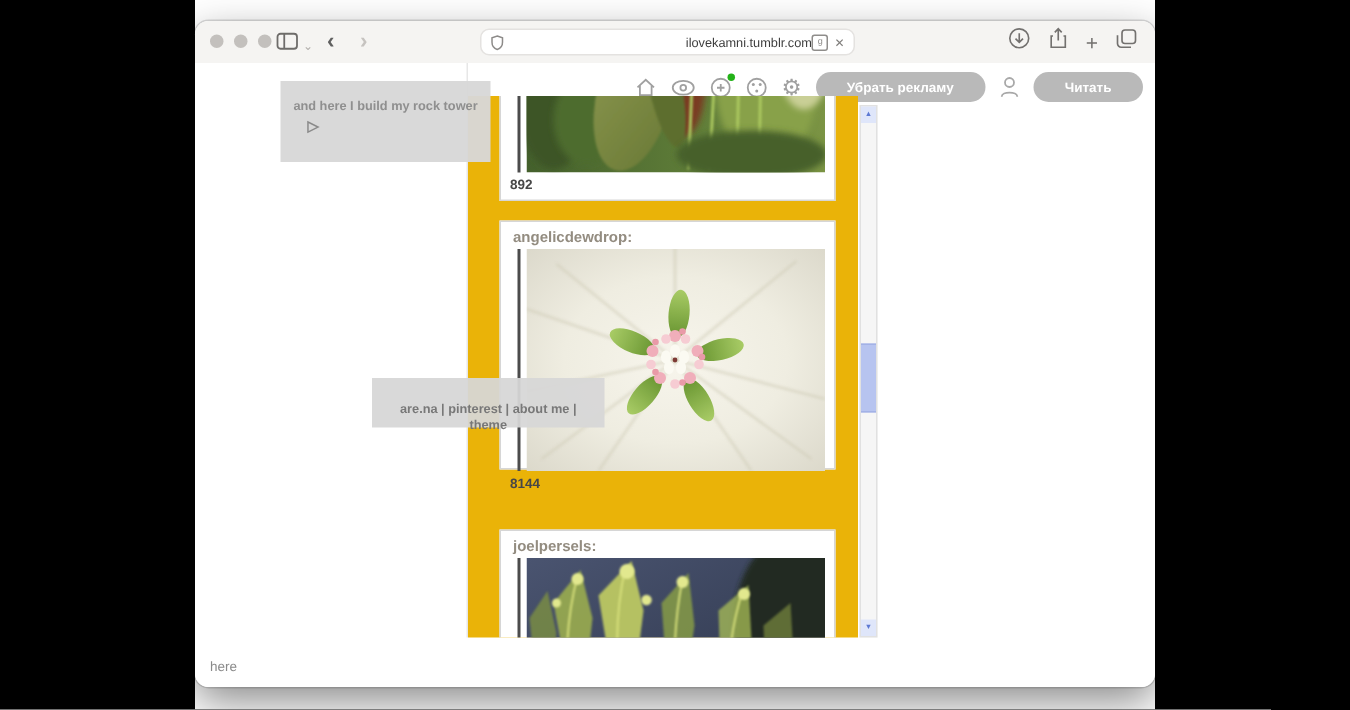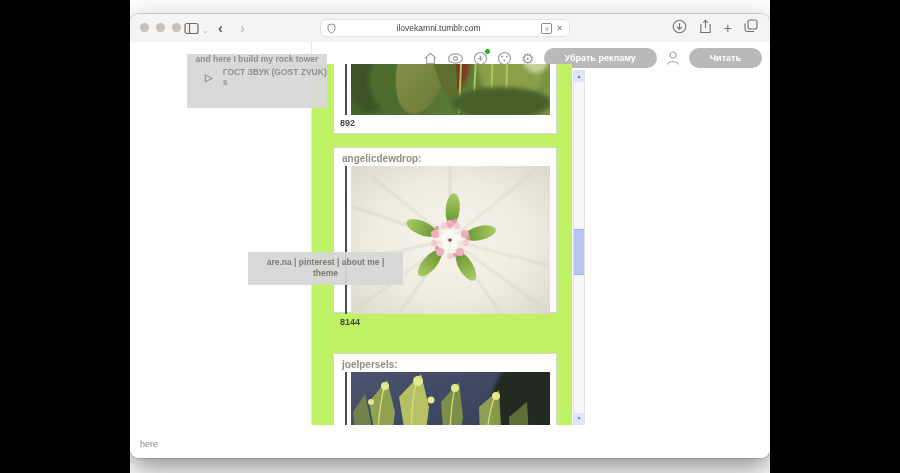--- a/index.html
+++ b/index.html
@@ -15,56 +15,56 @@
   .traffic{position:absolute;left:10px;top:9px;display:flex;gap:7px;}
   .dot{width:9px;height:9px;border-radius:50%;background:#c3c0bd;}
   .sb-toggle{position:absolute;left:54px;top:7px;display:flex;align-items:center;color:#6e6c6a;}
   .sb-chev{font-size:8px;color:#b3b0ad;margin-left:3px;}
   .navbtn{position:absolute;top:3px;font-size:15px;font-weight:bold;line-height:22px;}
   .back{left:88px;color:#5f5f5f;}
   .fwd{left:110px;color:#c6c3c0;}
   .addressbar{position:absolute;left:190px;top:5px;width:250px;height:18px;background:#fff;border:1px solid #e4e2e0;
           border-radius:6px;display:flex;align-items:center;box-sizing:border-box;}
   .ab-shield{margin-left:6px;display:flex;}
-  .ab-url{flex:1;text-align:center;font-size:8.5px;color:#3d3d3d;}
+  .ab-url{flex:1;text-align:right;font-size:8.5px;color:#3d3d3d;}
   .ab-badge{width:9px;height:9px;border:1px solid #8f8d8b;border-radius:2px;font-size:6px;line-height:9px;text-align:center;color:#8f8d8b;margin-right:4px;}
   .ab-x{font-size:8px;color:#7d7b79;margin-right:6px;}
   .chrome-right{position:absolute;right:12px;top:0;height:28px;display:flex;align-items:center;gap:12px;color:#73716f;}
   .plus-glyph{font-size:14px;line-height:14px;color:#73716f;}
   
   .page{position:absolute;left:0;top:28px;width:640px;height:416px;background:#fff;border-radius:0 0 9px 9px;overflow:hidden;}
   .tumblr-bar{position:absolute;top:4px;right:8px;height:24px;display:flex;align-items:center;gap:9px;}
   .t-icon{position:relative;display:flex;}
   .green-dot{position:absolute;right:-2px;top:-2px;width:5px;height:5px;border-radius:50%;background:#23b218;}
   .gear-glyph{font-size:15px;color:#a0a0a0;line-height:15px;}
   .pill{background:#b9b9b9;color:#fff;border-radius:12px;font-size:9px;font-weight:bold;padding:5px 21px;white-space:nowrap;}
   .content-divider{position:absolute;left:181px;top:0;width:1px;height:383px;background:#e7e7e7;}
-  .scrollview{position:absolute;left:182px;top:22px;width:260px;height:361px;overflow:hidden;background:#bef264;}
+  .scrollview{position:absolute;left:182px;top:22px;width:260px;height:361px;overflow:hidden;background:#eab308;}
   .post{position:absolute;left:21px;width:224px;background:#fff;border:1px solid #d6d6d6;box-sizing:border-box;}
   .post1{top:-72px;height:142px;}
   .post2{top:83px;height:166px;}
   .post3{top:289px;height:160px;}
   .post-author{margin:5px 8px 2px 8px;font-size:10px;font-weight:bold;color:#938c80;}
   .bq{margin:2px 8px 2px 11px;border-left:2px solid #4c4c4c;padding-left:4px;}
   .bq svg{display:block;}
   .post-notes{margin:3px 6px 4px 6px;font-size:9px;font-weight:bold;color:#474747;}
   
   .scrollbar{position:absolute;left:443px;top:28px;width:12px;height:355px;background:#f6f6f6;border:1px solid #e1e1e1;box-sizing:border-box;}
   .sb-btn{position:absolute;left:0px;width:10px;height:11px;background:#dfe6fa;color:#5d79d3;font-size:5px;line-height:11px;text-align:center;}
   .sb-up{top:0px;}
   .sb-down{bottom:0px;}
   .sb-thumb{position:absolute;left:0px;top:158px;width:10px;height:44px;background:#b7c4f0;border-top:1px solid #a3b2e6;border-bottom:1px solid #a3b2e6;}
   
   .desc-box{position:absolute;left:57px;top:12px;width:140px;height:54px;background:rgba(215,215,215,.96);
             color:#8f8f8f;font-size:8.5px;font-weight:bold;box-sizing:border-box;
-            display:flex;flex-direction:column;justify-content:flex-start;align-items:center;padding-bottom:7px;gap:3px;}
+            display:flex;flex-direction:column;justify-content:center;align-items:center;padding-bottom:7px;gap:3px;}
   .desc-audio{display:flex;align-items:center;gap:10px;width:100%;justify-content:flex-start;padding-left:18px;box-sizing:border-box;}
   .play-glyph{font-size:10px;color:#8a8a8a;}
   .nav-box{position:absolute;left:118px;top:210px;width:155px;height:33px;background:rgba(215,215,215,.94);
-           color:#787878;font-size:8.5px;font-weight:bold;text-align:center;padding-top:5px;box-sizing:border-box;line-height:11px;}
+           color:#787878;font-size:8.5px;font-weight:bold;text-align:center;padding-top:15px;box-sizing:border-box;line-height:11px;}
   .theme-link{position:absolute;left:10px;bottom:9px;font-size:9px;color:#8a8a8a;}
 </style>
 </head>
 <body>
 
 <div class="stage">
   <div class="side-bar left"></div>
   <div class="side-bar right"></div>
 
   <div class="window">
@@ -346,21 +346,20 @@
       <div class="scrollbar">
         <div class="sb-btn sb-up">▲</div>
         <div class="sb-thumb"></div>
         <div class="sb-btn sb-down">▼</div>
       </div>
 
       <div class="desc-box">
         <span>and here I build my rock tower</span>
         <span class="desc-audio">
           <span class="play-glyph">▷</span>
-          <span>ГОСТ ЗВУК (GOST ZVUK) s</span>
         </span>
       </div>
 
       <div class="nav-box">
         <span>are.na | pinterest | about me |</span><br>
         <span>theme</span>
       </div>
 
       <div class="theme-link">here</div>
     </div>

